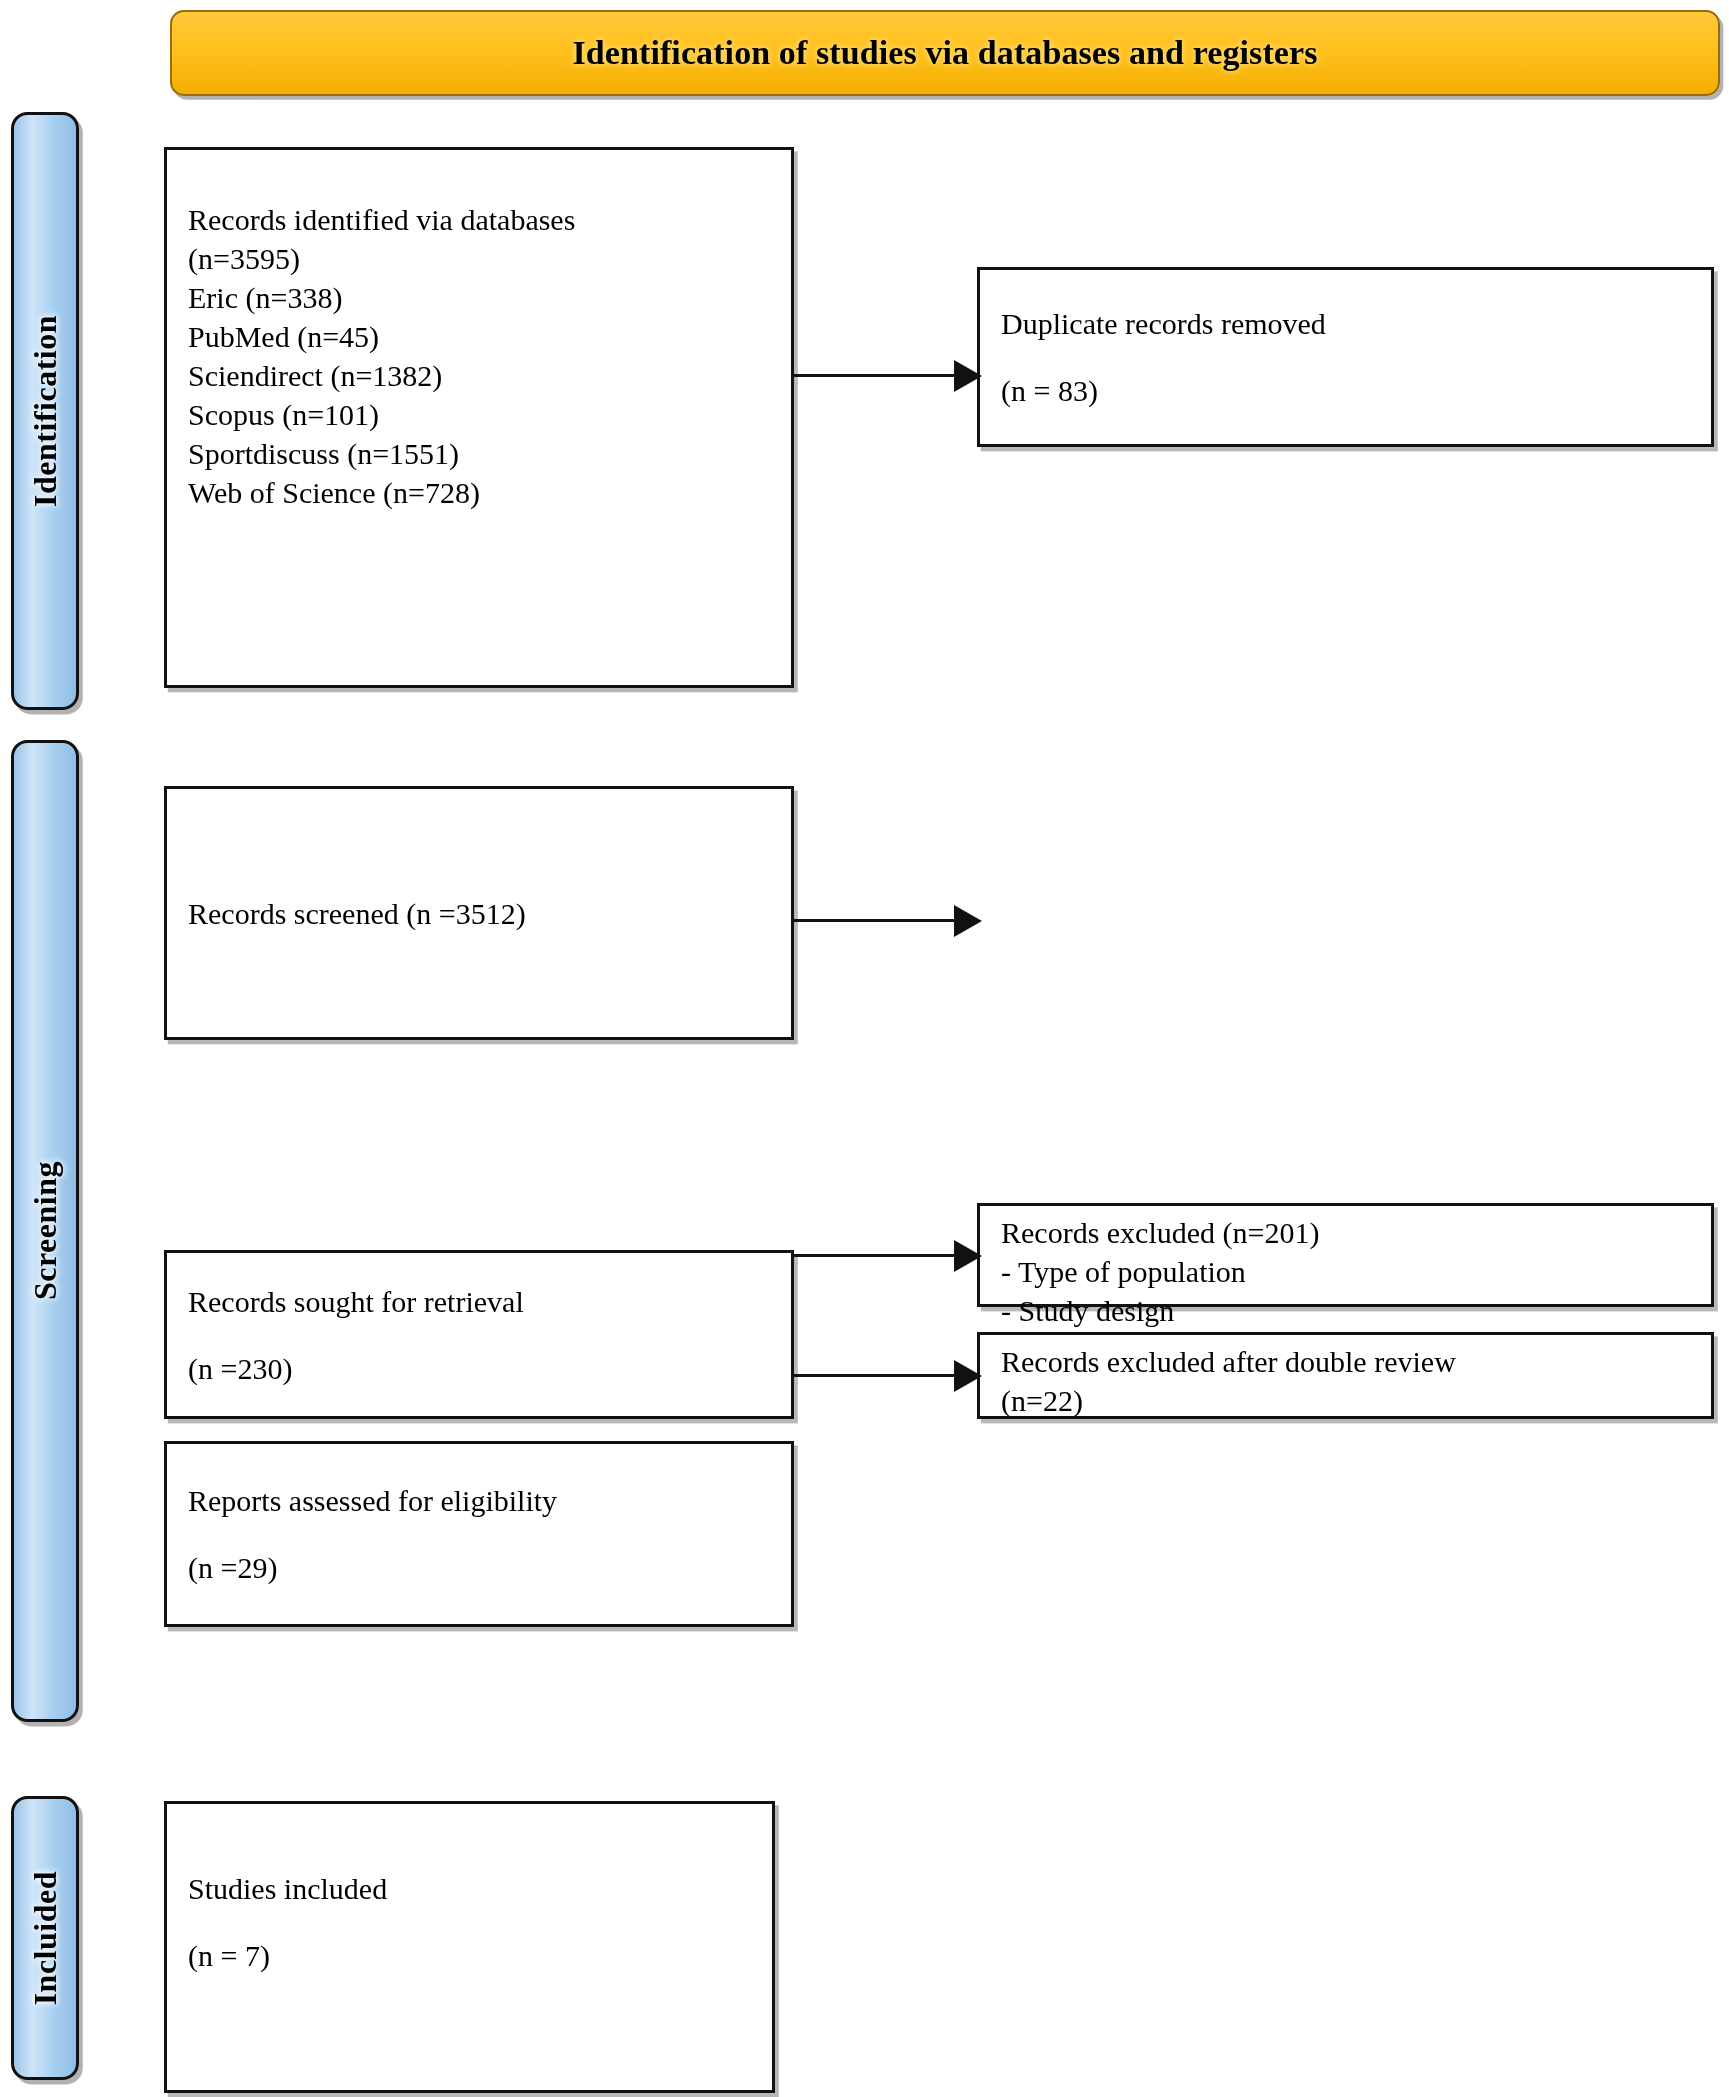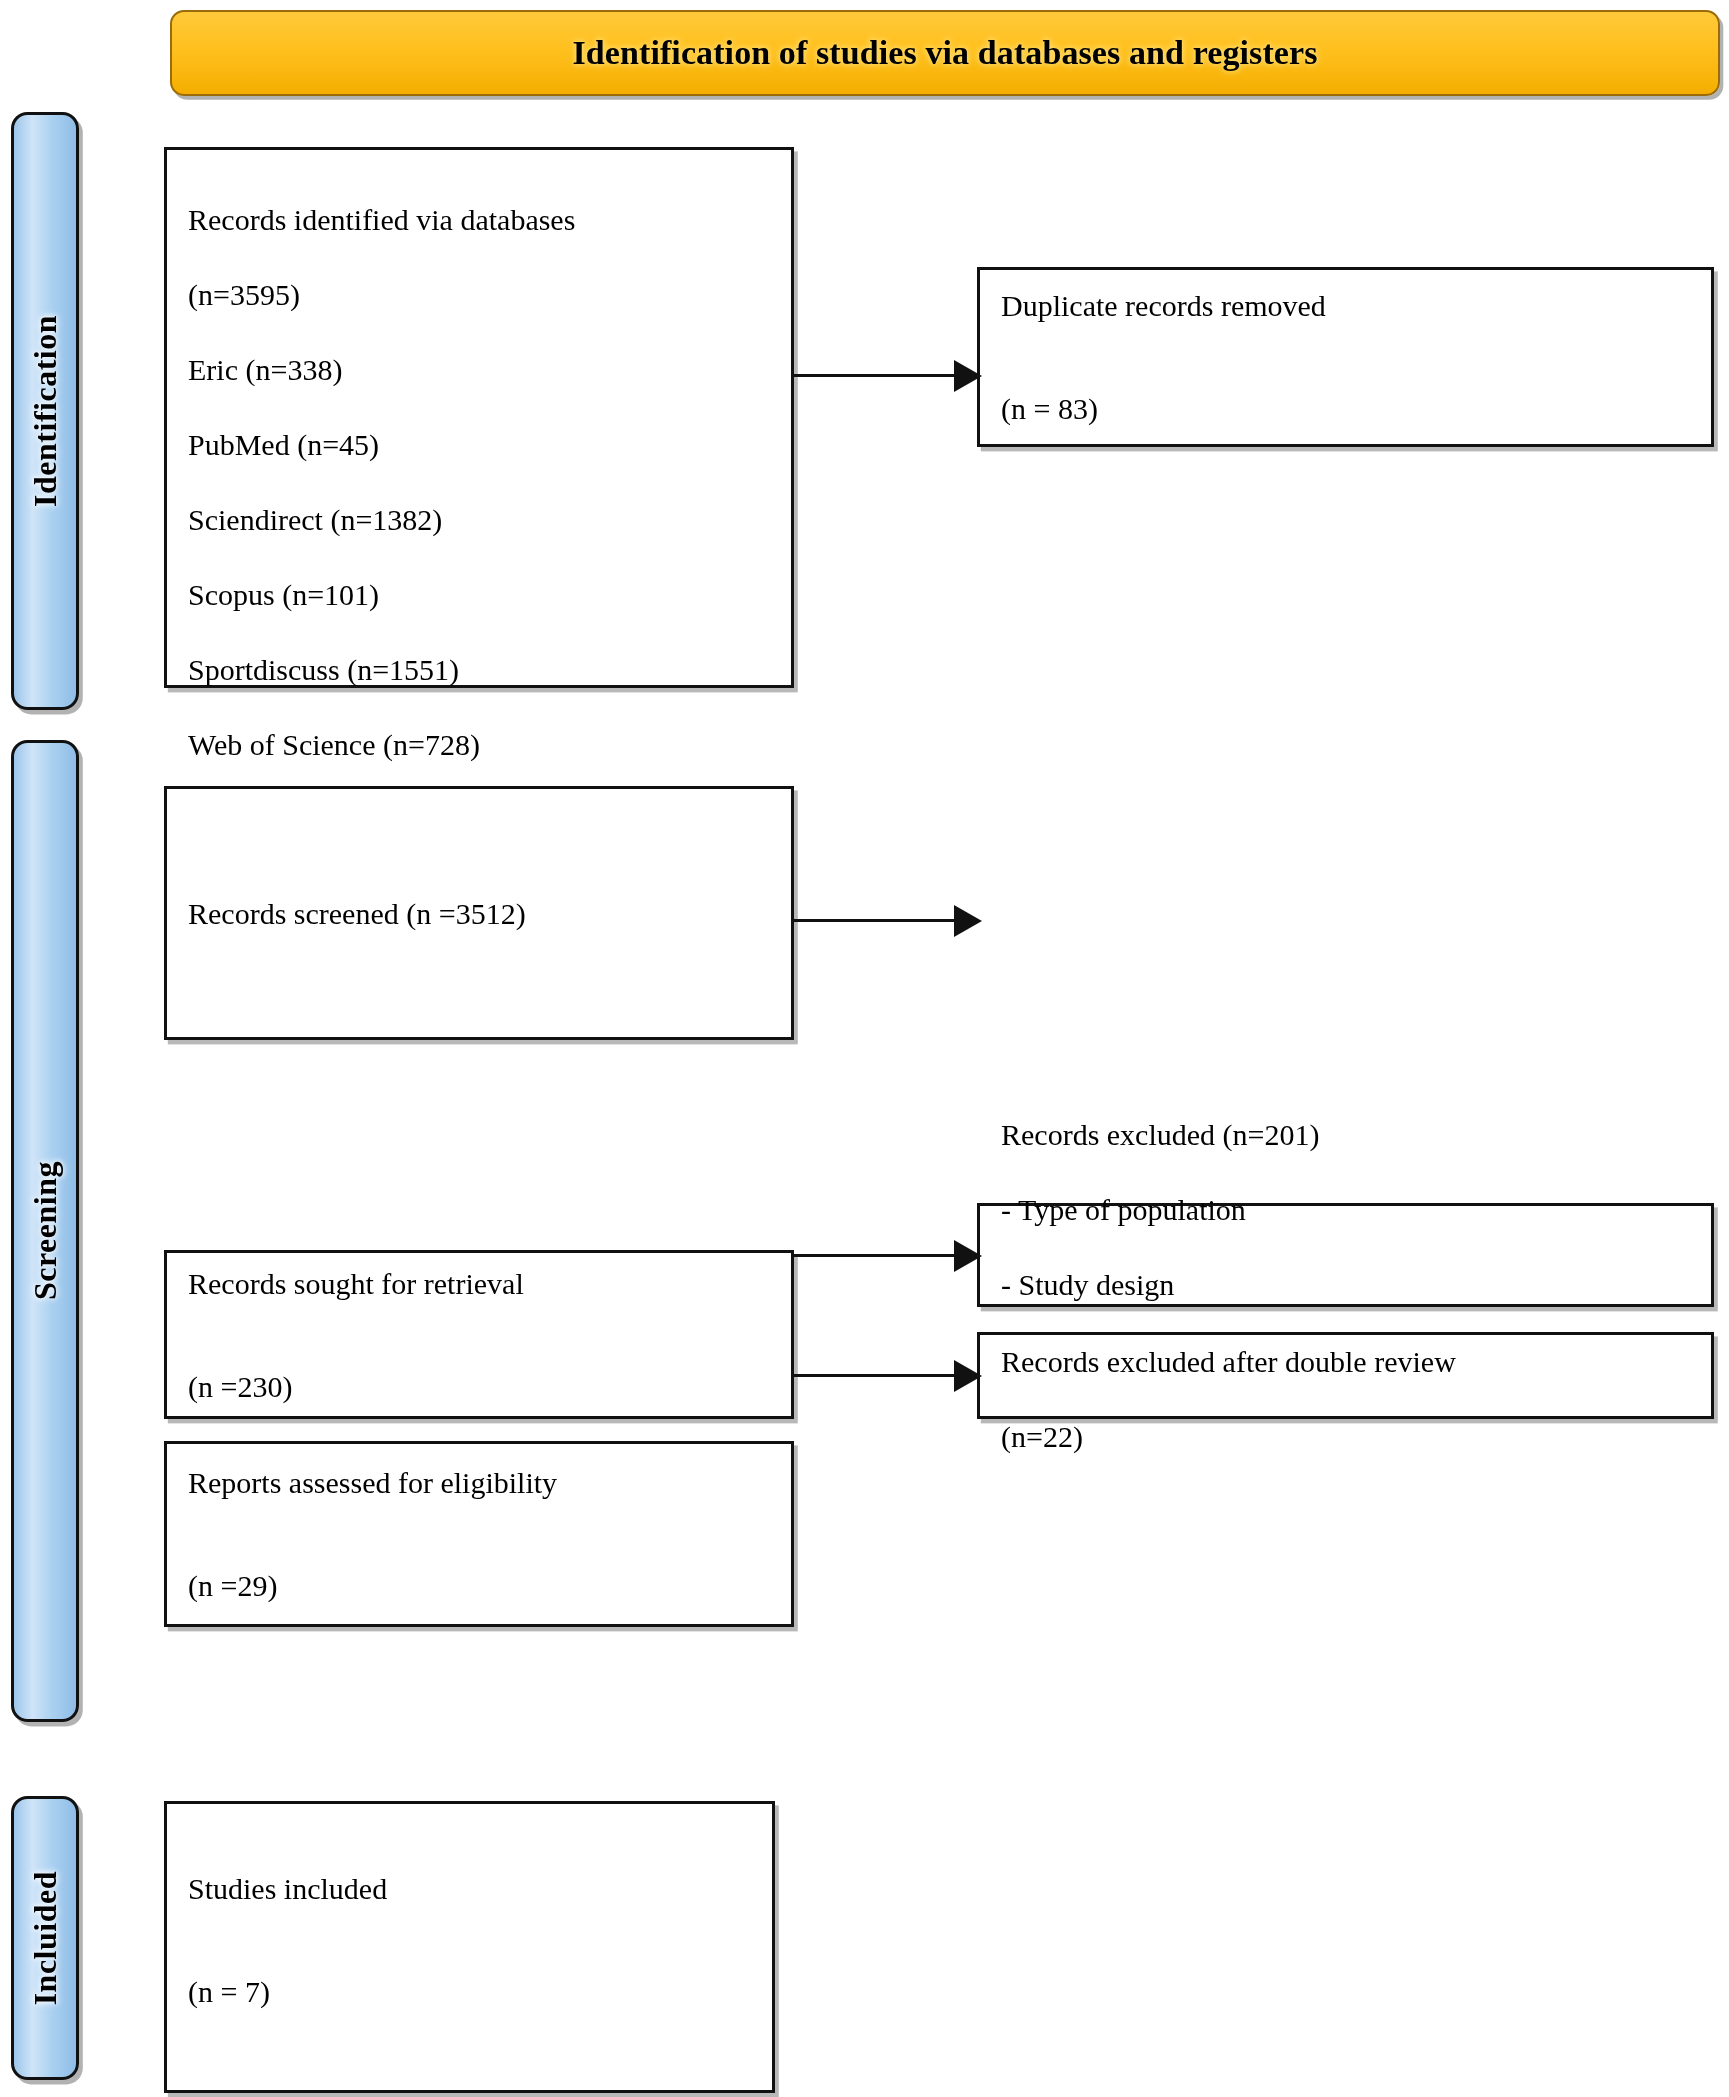--- a/index.html
+++ b/index.html
@@ -77,21 +77,20 @@
   .box {
     position: absolute;
     background: #ffffff;
     border: 3.3px solid #111111;
     box-sizing: border-box;
     box-shadow: 3.8px 4.4px 0 rgba(0,0,0,0.28);
     padding: 0 21px;
     display: flex;
     flex-direction: column;
     justify-content: center;
-    gap: 36px;
   }
   .box .line {
     font-size: 30px;
     line-height: 1.30;
     color: #000000;
     white-space: nowrap;
   }
   .box.gap .line + .line { margin-top: 28px; }
 
   #box-identified      { left: 164px; top: 147px;  width: 630px; height: 541px;  }
@@ -99,21 +98,21 @@
   #box-screened        { left: 164px; top: 786px; width: 630px; height: 254px;  }
   #box-not-retrieved   { left: 977px; top: 693px; width: 737px; height: 453px; }
   #box-sought          { left: 164px; top: 1250px; width: 630px; height: 169px;  }
   #box-excluded-201    { left: 977px; top: 1203px; width: 737px; height: 104px; }
   #box-eligibility     { left: 164px; top: 1441px; width: 630px; height: 186px;  }
   #box-excluded-double { left: 977px; top: 1332px; width: 737px; height: 87px; }
   #box-studies         { left: 164px; top: 1801px; width: 611px; height: 292px;  }
 
   #box-identified { justify-content: flex-start; padding-top: 50px; }
   #box-not-retrieved { justify-content: flex-start; padding-top: 174px; }
-  #box-excluded-201 { justify-content: flex-end; padding-top: 6.5px; }
+  #box-excluded-201 { justify-content: flex-start; padding-top: 6.5px; }
   #box-excluded-double { justify-content: flex-start; padding-top: 6.5px; }
   #box-studies { justify-content: flex-start; padding-top: 65px; }
 
   
   .arrow {
     position: absolute;
     height: 33px;
     display: flex;
     align-items: center;
   }

